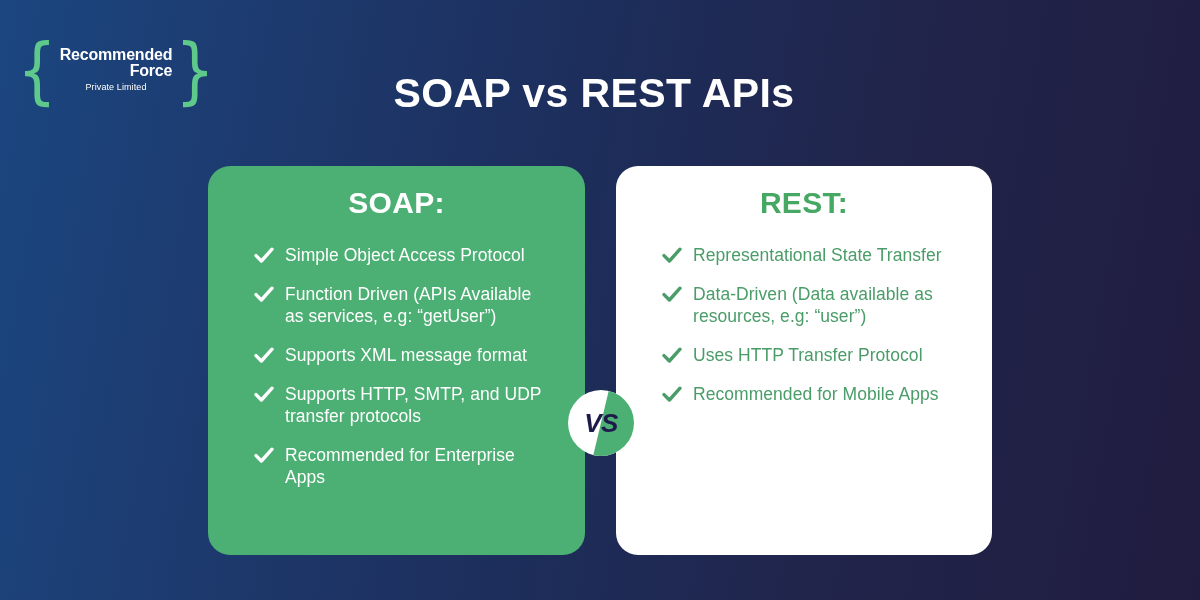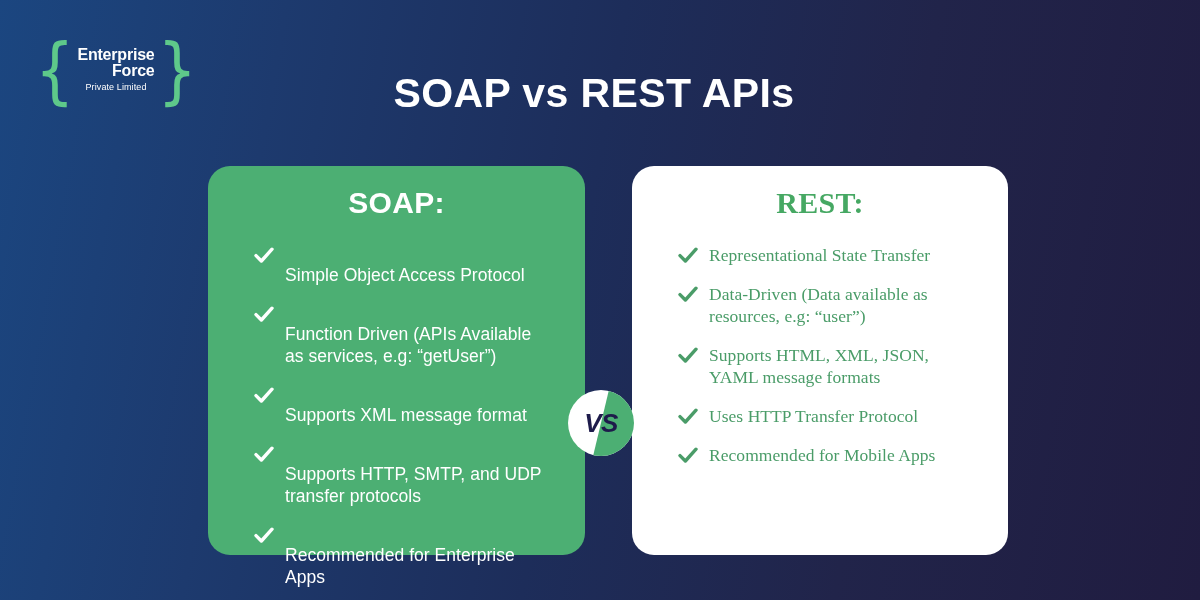--- a/index.html
+++ b/index.html
@@ -81,23 +81,22 @@
     top:166px;
     height:389px;
     border-radius:22px;
     padding:20px 24px 0 24px;
   }
   .card-soap {
     left:208px; width:377px;
     background:#4caf73;
   }
   .card-rest {
-    left:632px; width:376px;
+    left:616px; width:376px;
     background:#ffffff;
-    font-family:Liberation Serif, serif;
   }
 
   .card-heading {
     text-align:center;
     font-size:30px;
     font-weight:700;
     letter-spacing:0.3px;
     margin-bottom:24px;
   }
   .card-soap .card-heading { color:#ffffff; }
@@ -109,21 +108,21 @@
     display:flex;
     align-items:flex-start;
     gap:11px;
     margin-bottom:17px;
   }
   .item-text {
     font-size:17.5px;
     line-height:1.26;
     letter-spacing:0.05px;
   }
-  .card-soap .item-text { color:#ffffff;margin-top:20px; }
+  .card-soap .item-text { color:#ffffff; }
   .card-rest .item-text { color:#4a9c68; }
 
   .check { flex:0 0 auto; margin-top:3px; }
   .check svg { display:block; }
 
   
   .vs-badge {
     position:absolute;
     left:568px; top:390px;
     width:66px; height:66px;
@@ -150,21 +149,21 @@
   }
 </style>
 </head>
 <body>
 
 <div class="canvas">
 
   <div class="logo">
     <span class="logo-brace">{</span>
     <span class="logo-words">
-      <span class="logo-l1">Enterprise</span>
+      <span class="logo-l1">Recommended</span>
       <span class="logo-l2">Force</span>
       <span class="logo-l3">Private Limited</span>
     </span>
     <span class="logo-brace">}</span>
   </div>
 
   <div class="title">SOAP vs REST APIs</div>
 
   <div class="card card-soap">
     <div class="card-heading">SOAP:</div>
@@ -230,28 +229,20 @@
             </svg>
         </span>
         <span class="item-text">Data-Driven (Data available as resources, e.g: “user”)</span>
       </div>
       <div class="item">
         <span class="check">
           <svg width="20" height="17" viewBox="0 0 20 17">
               <path d="M2 8.6 L7.4 14 L18 2.2" stroke="#4a9c68" stroke-width="3.4" fill="none" stroke-linecap="round" stroke-linejoin="round"></path>
             </svg>
         </span>
-        <span class="item-text">Supports HTML, XML, JSON, YAML message formats</span>
-      </div>
-      <div class="item">
-        <span class="check">
-          <svg width="20" height="17" viewBox="0 0 20 17">
-              <path d="M2 8.6 L7.4 14 L18 2.2" stroke="#4a9c68" stroke-width="3.4" fill="none" stroke-linecap="round" stroke-linejoin="round"></path>
-            </svg>
-        </span>
         <span class="item-text">Uses HTTP Transfer Protocol</span>
       </div>
       <div class="item">
         <span class="check">
           <svg width="20" height="17" viewBox="0 0 20 17">
               <path d="M2 8.6 L7.4 14 L18 2.2" stroke="#4a9c68" stroke-width="3.4" fill="none" stroke-linecap="round" stroke-linejoin="round"></path>
             </svg>
         </span>
         <span class="item-text">Recommended for Mobile Apps</span>
       </div>

